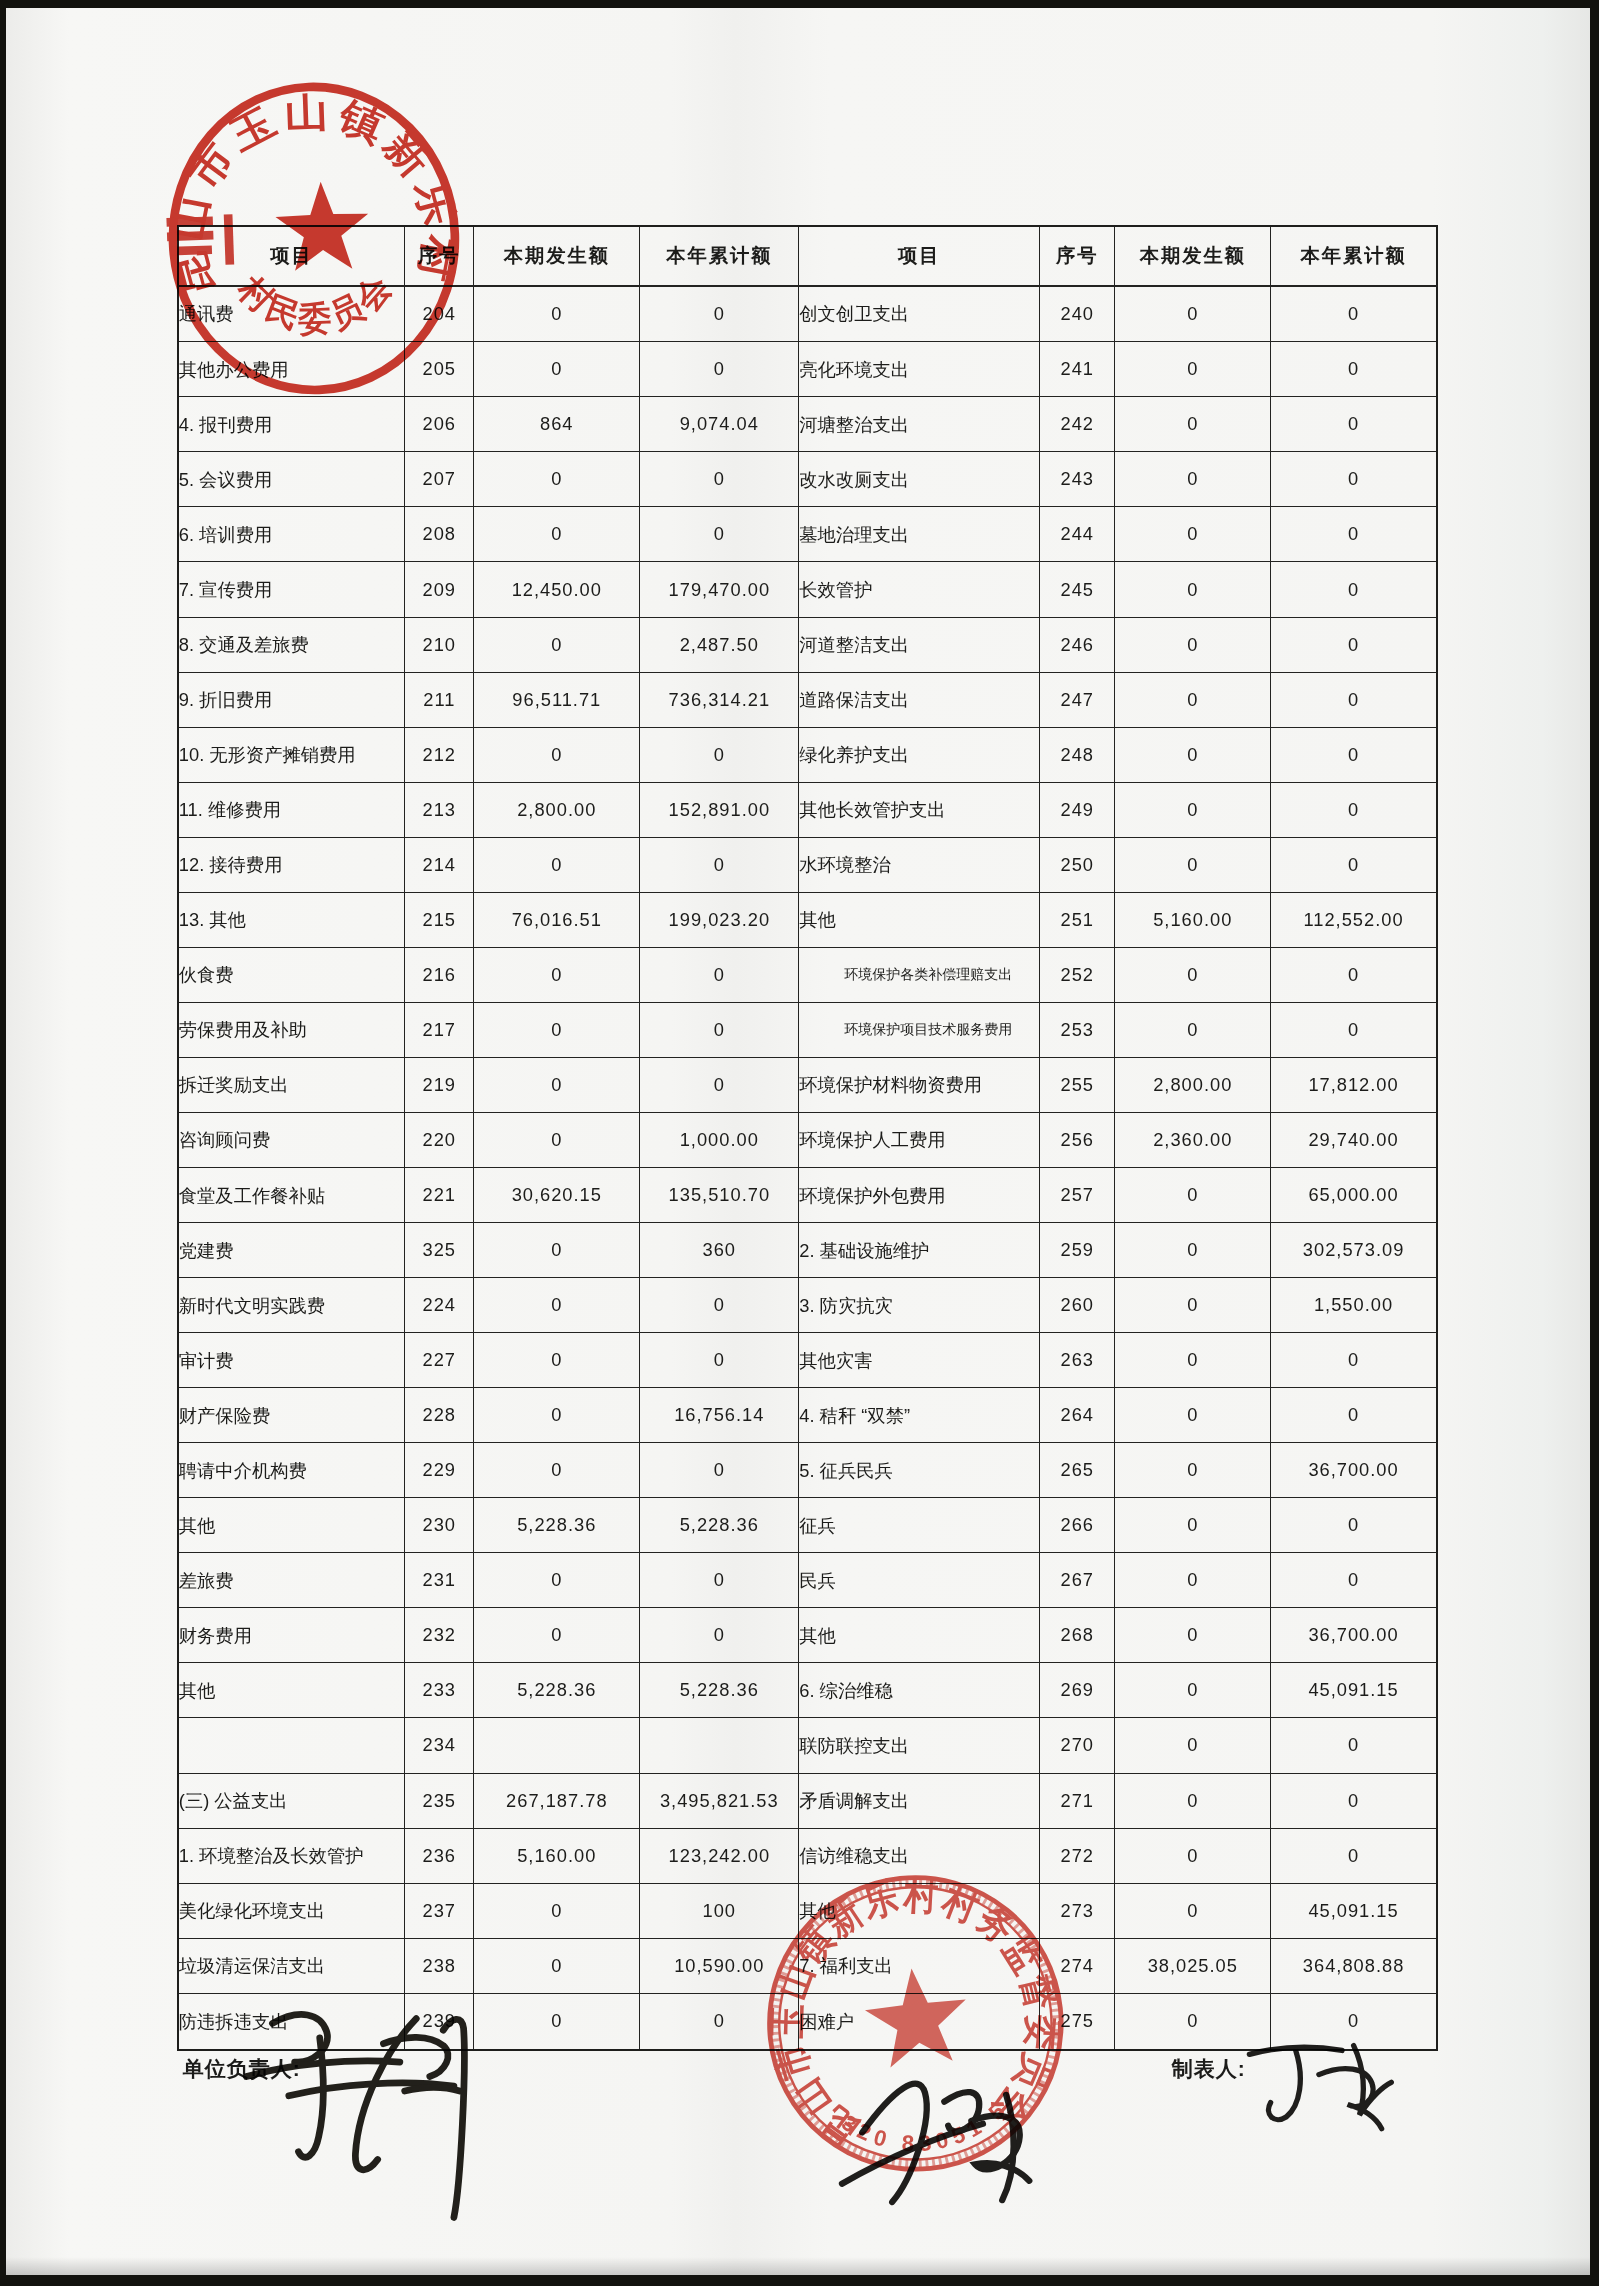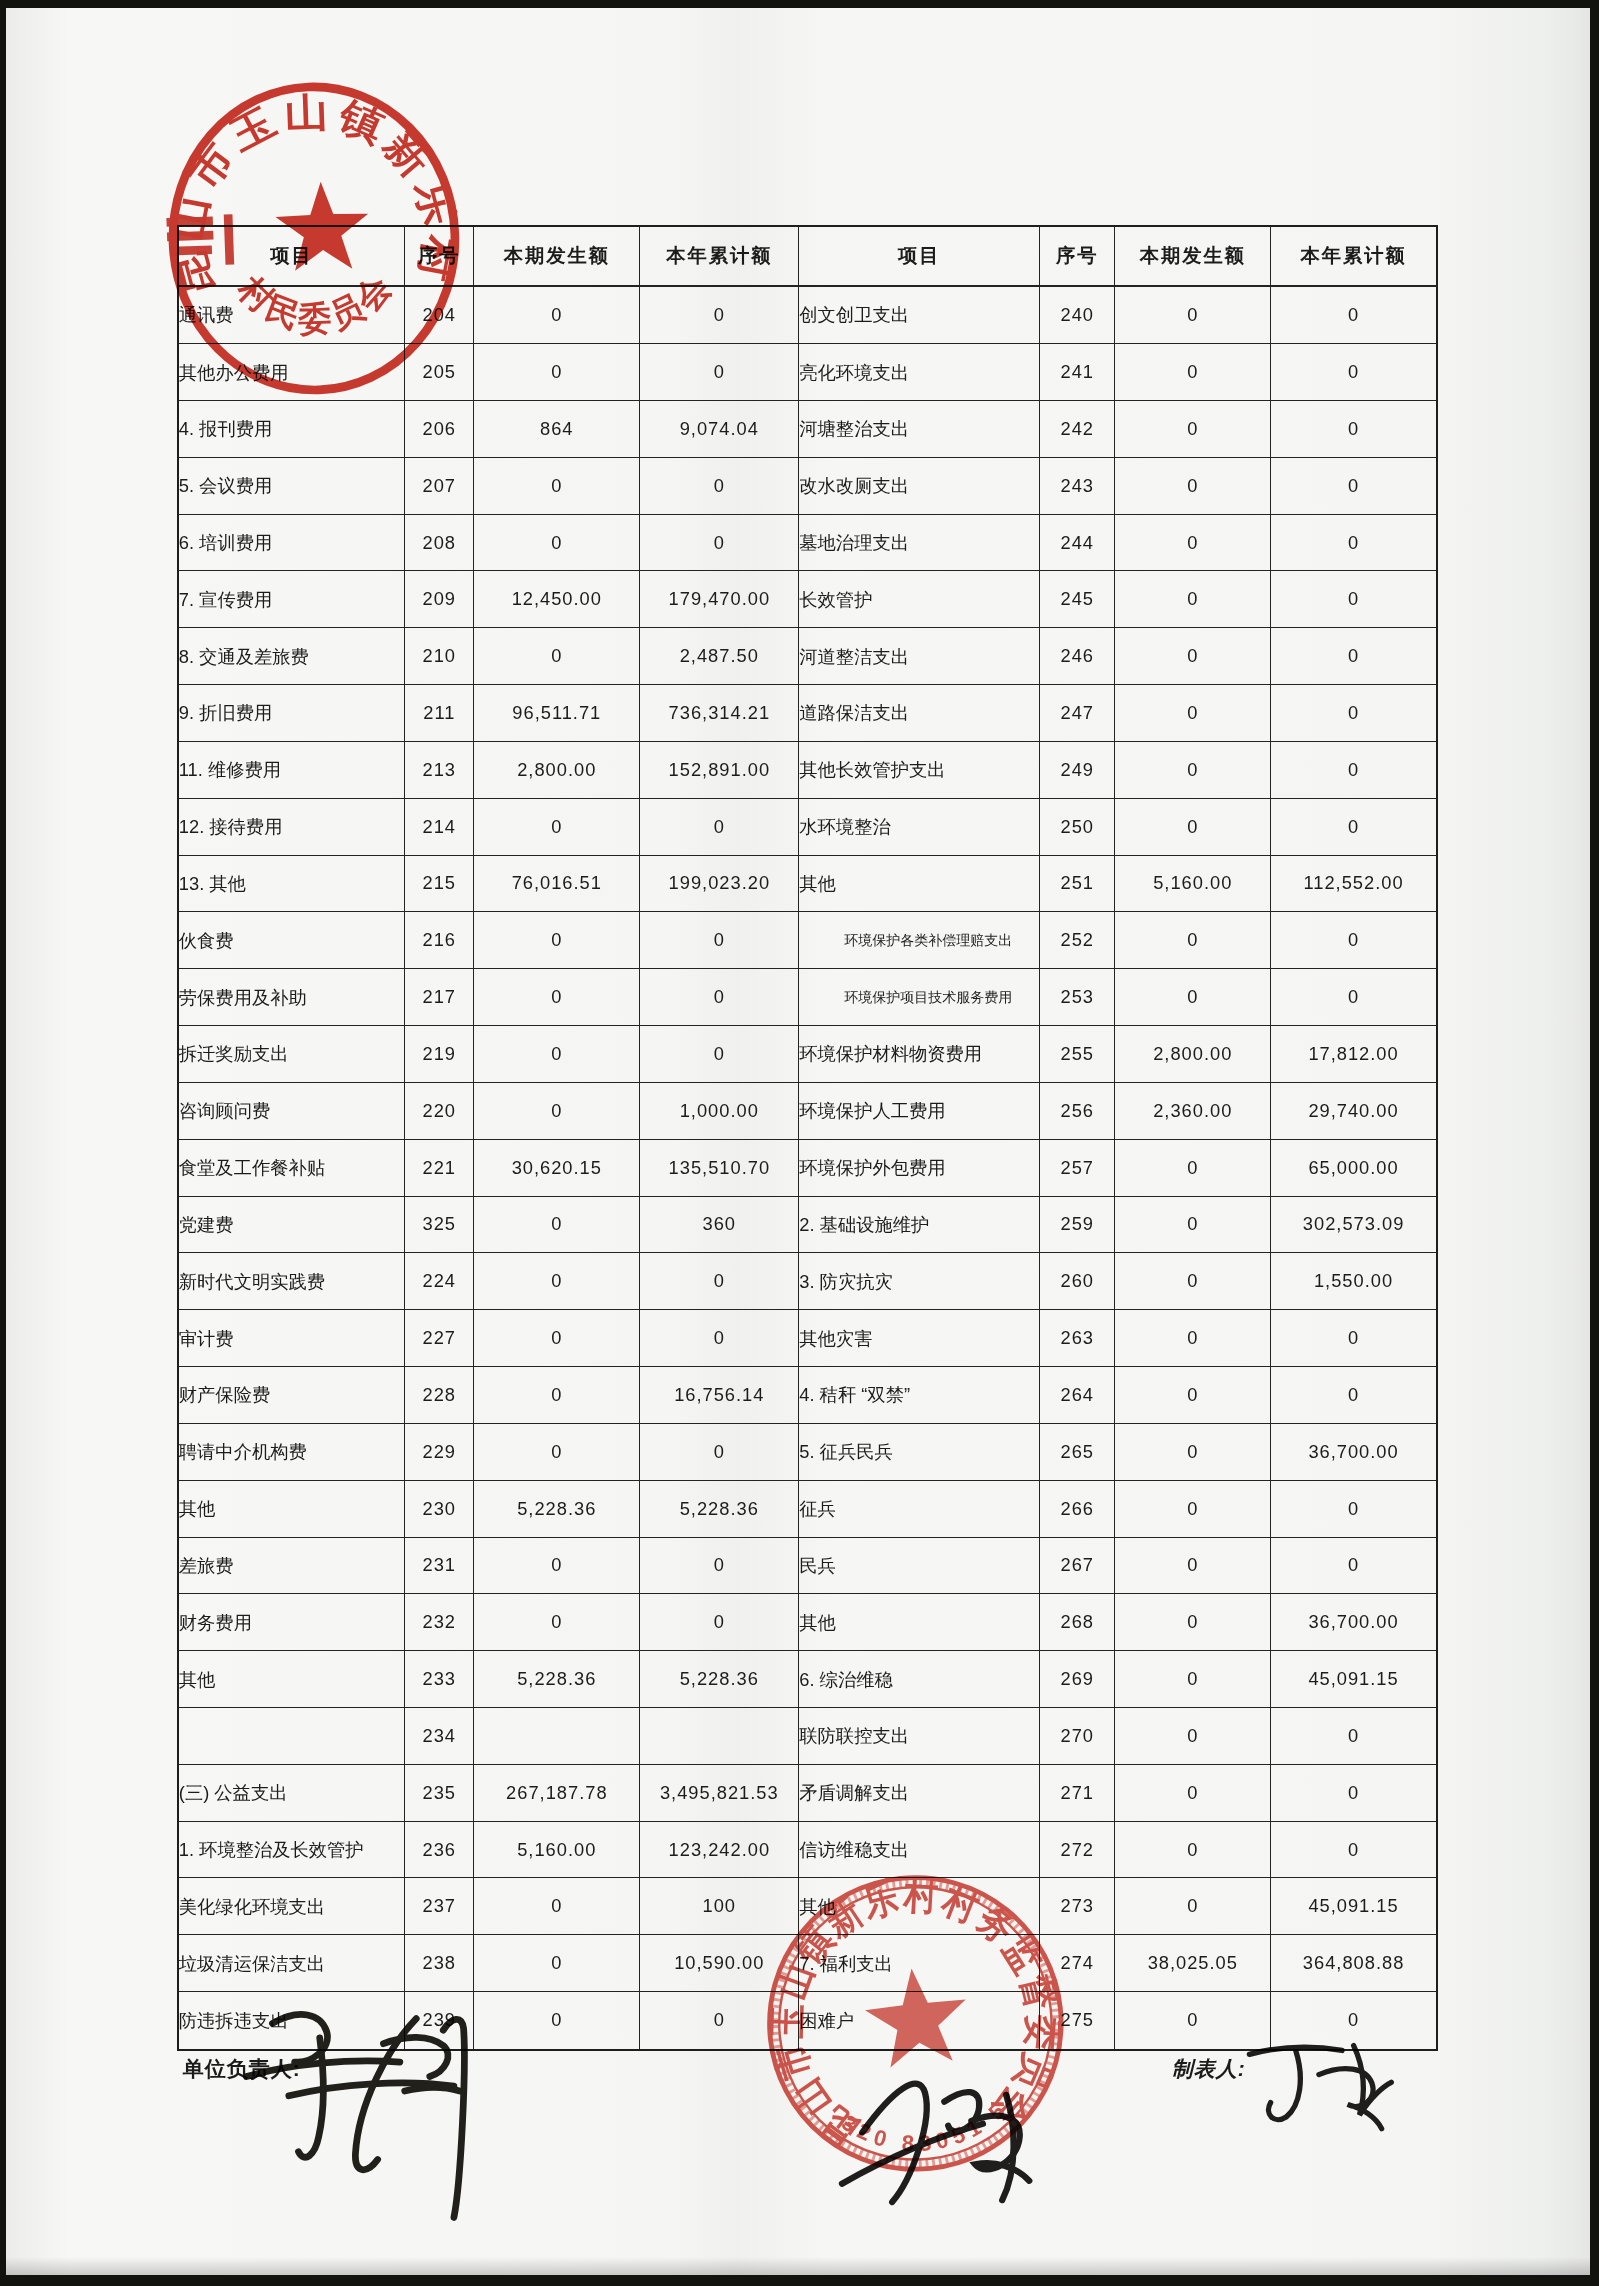--- a/index.html
+++ b/index.html
@@ -15,21 +15,21 @@
   .grid th{height:56px;font-size:19.3px;font-weight:700;letter-spacing:1.9px;border-bottom-width:2.9px;}
   .grid td{font-size:18.3px;padding:0;}
   .c-item{text-align:left;white-space:nowrap;font-weight:500;}
   .lvl0{padding-left:12.6px;margin-top:29px;}
   .lvl1{padding-left:32px;}
   .lvl2{padding-left:44px;}
   .c-item.wrap{white-space:normal;line-height:21px;padding-left:2.9px;text-indent:42px;font-size:14px;}
   .c-no,.c-num{text-align:center;letter-spacing:1px;font-size:18px;}
   .footer-label{position:absolute;font-size:21px;color:#1b1b19;font-weight:600;letter-spacing:1px;}
   .unit{left:177px;top:2047px;}
-  .maker{left:1166px;top:2047px;font-style:italic;}
+  .maker{left:1166px;top:2047px;}
   svg.overlay{position:absolute;left:0;top:0;width:1600px;height:2286px;pointer-events:none;}
   .stamp{mix-blend-mode:multiply;}
   .sig{mix-blend-mode:multiply;}
 </style>
 </head>
 <body>
 
 <div class="scene">
   <div class="paper">
 
@@ -131,20 +131,30 @@
             <td class="c-item lvl0">9. 折旧费用</td>
             <td class="c-no">211</td>
             <td class="c-num">96,511.71</td>
             <td class="c-num">736,314.21</td>
             <td class="c-item lvl2">道路保洁支出</td>
             <td class="c-no">247</td>
             <td class="c-num">0</td>
             <td class="c-num">0</td>
           </tr>
           <tr>
+            <td class="c-item lvl0">10. 无形资产摊销费用</td>
+            <td class="c-no">212</td>
+            <td class="c-num">0</td>
+            <td class="c-num">0</td>
+            <td class="c-item lvl2">绿化养护支出</td>
+            <td class="c-no">248</td>
+            <td class="c-num">0</td>
+            <td class="c-num">0</td>
+          </tr>
+          <tr>
             <td class="c-item lvl0">11. 维修费用</td>
             <td class="c-no">213</td>
             <td class="c-num">2,800.00</td>
             <td class="c-num">152,891.00</td>
             <td class="c-item lvl2">其他长效管护支出</td>
             <td class="c-no">249</td>
             <td class="c-num">0</td>
             <td class="c-num">0</td>
           </tr>
           <tr>

